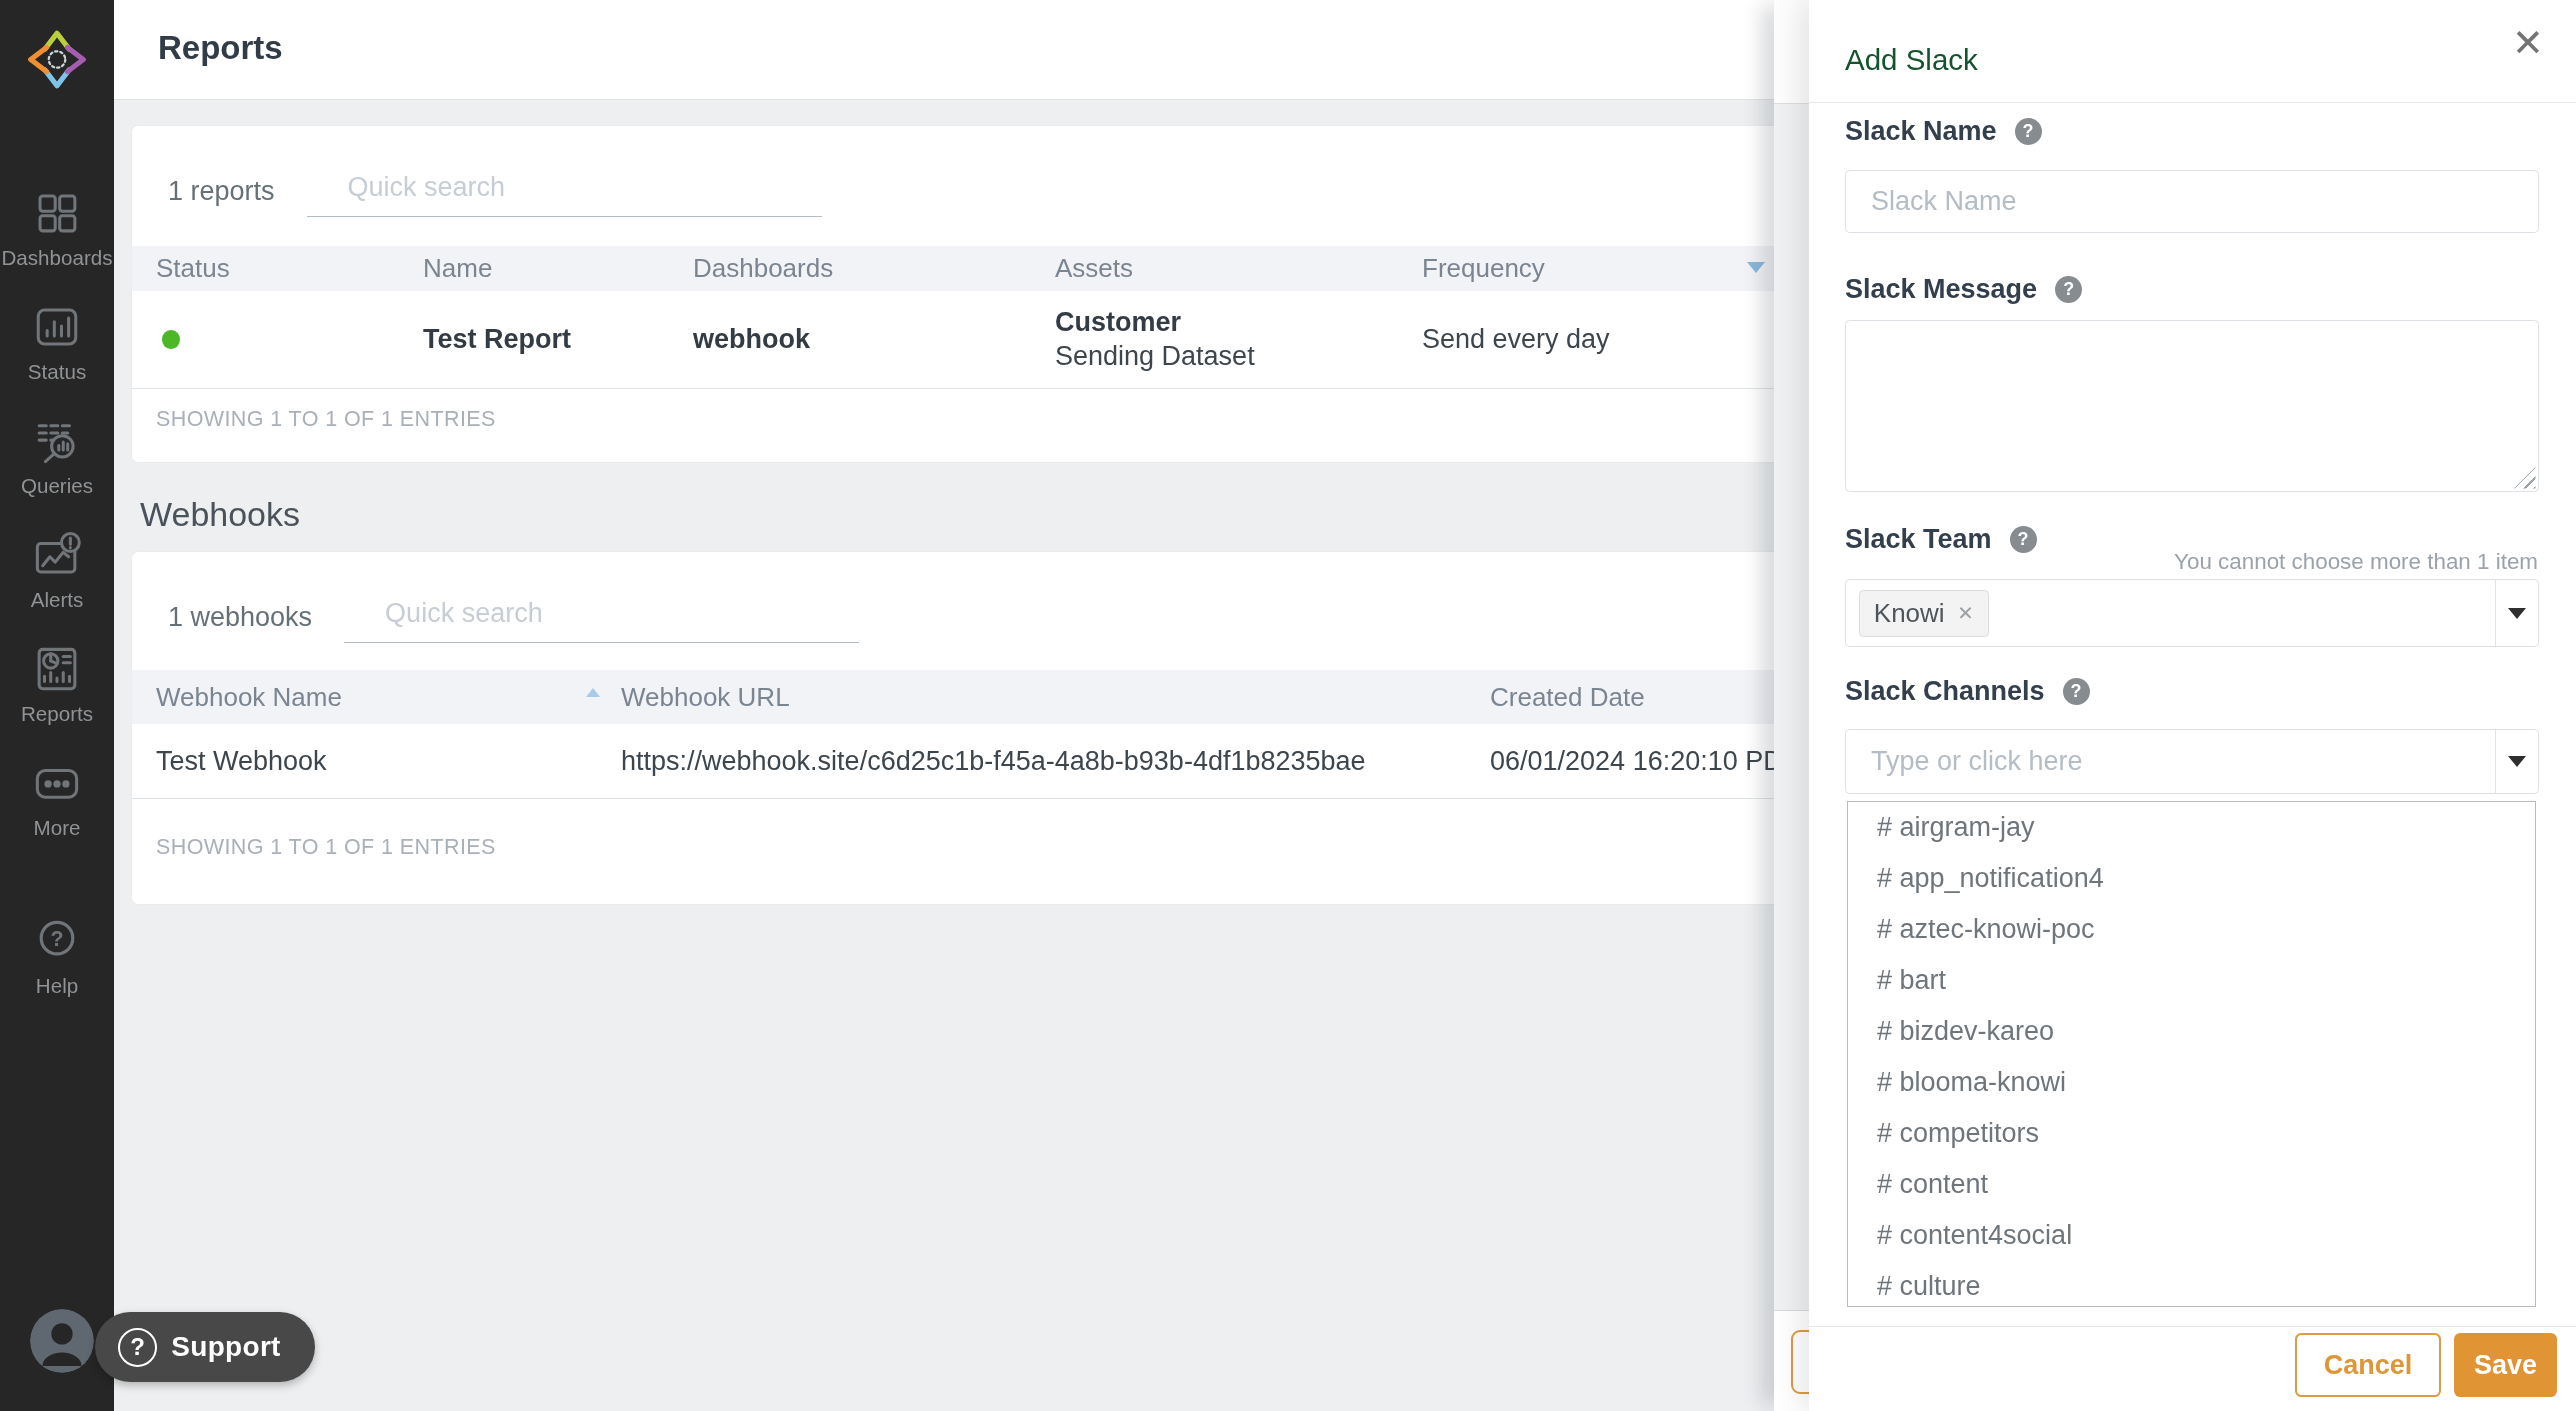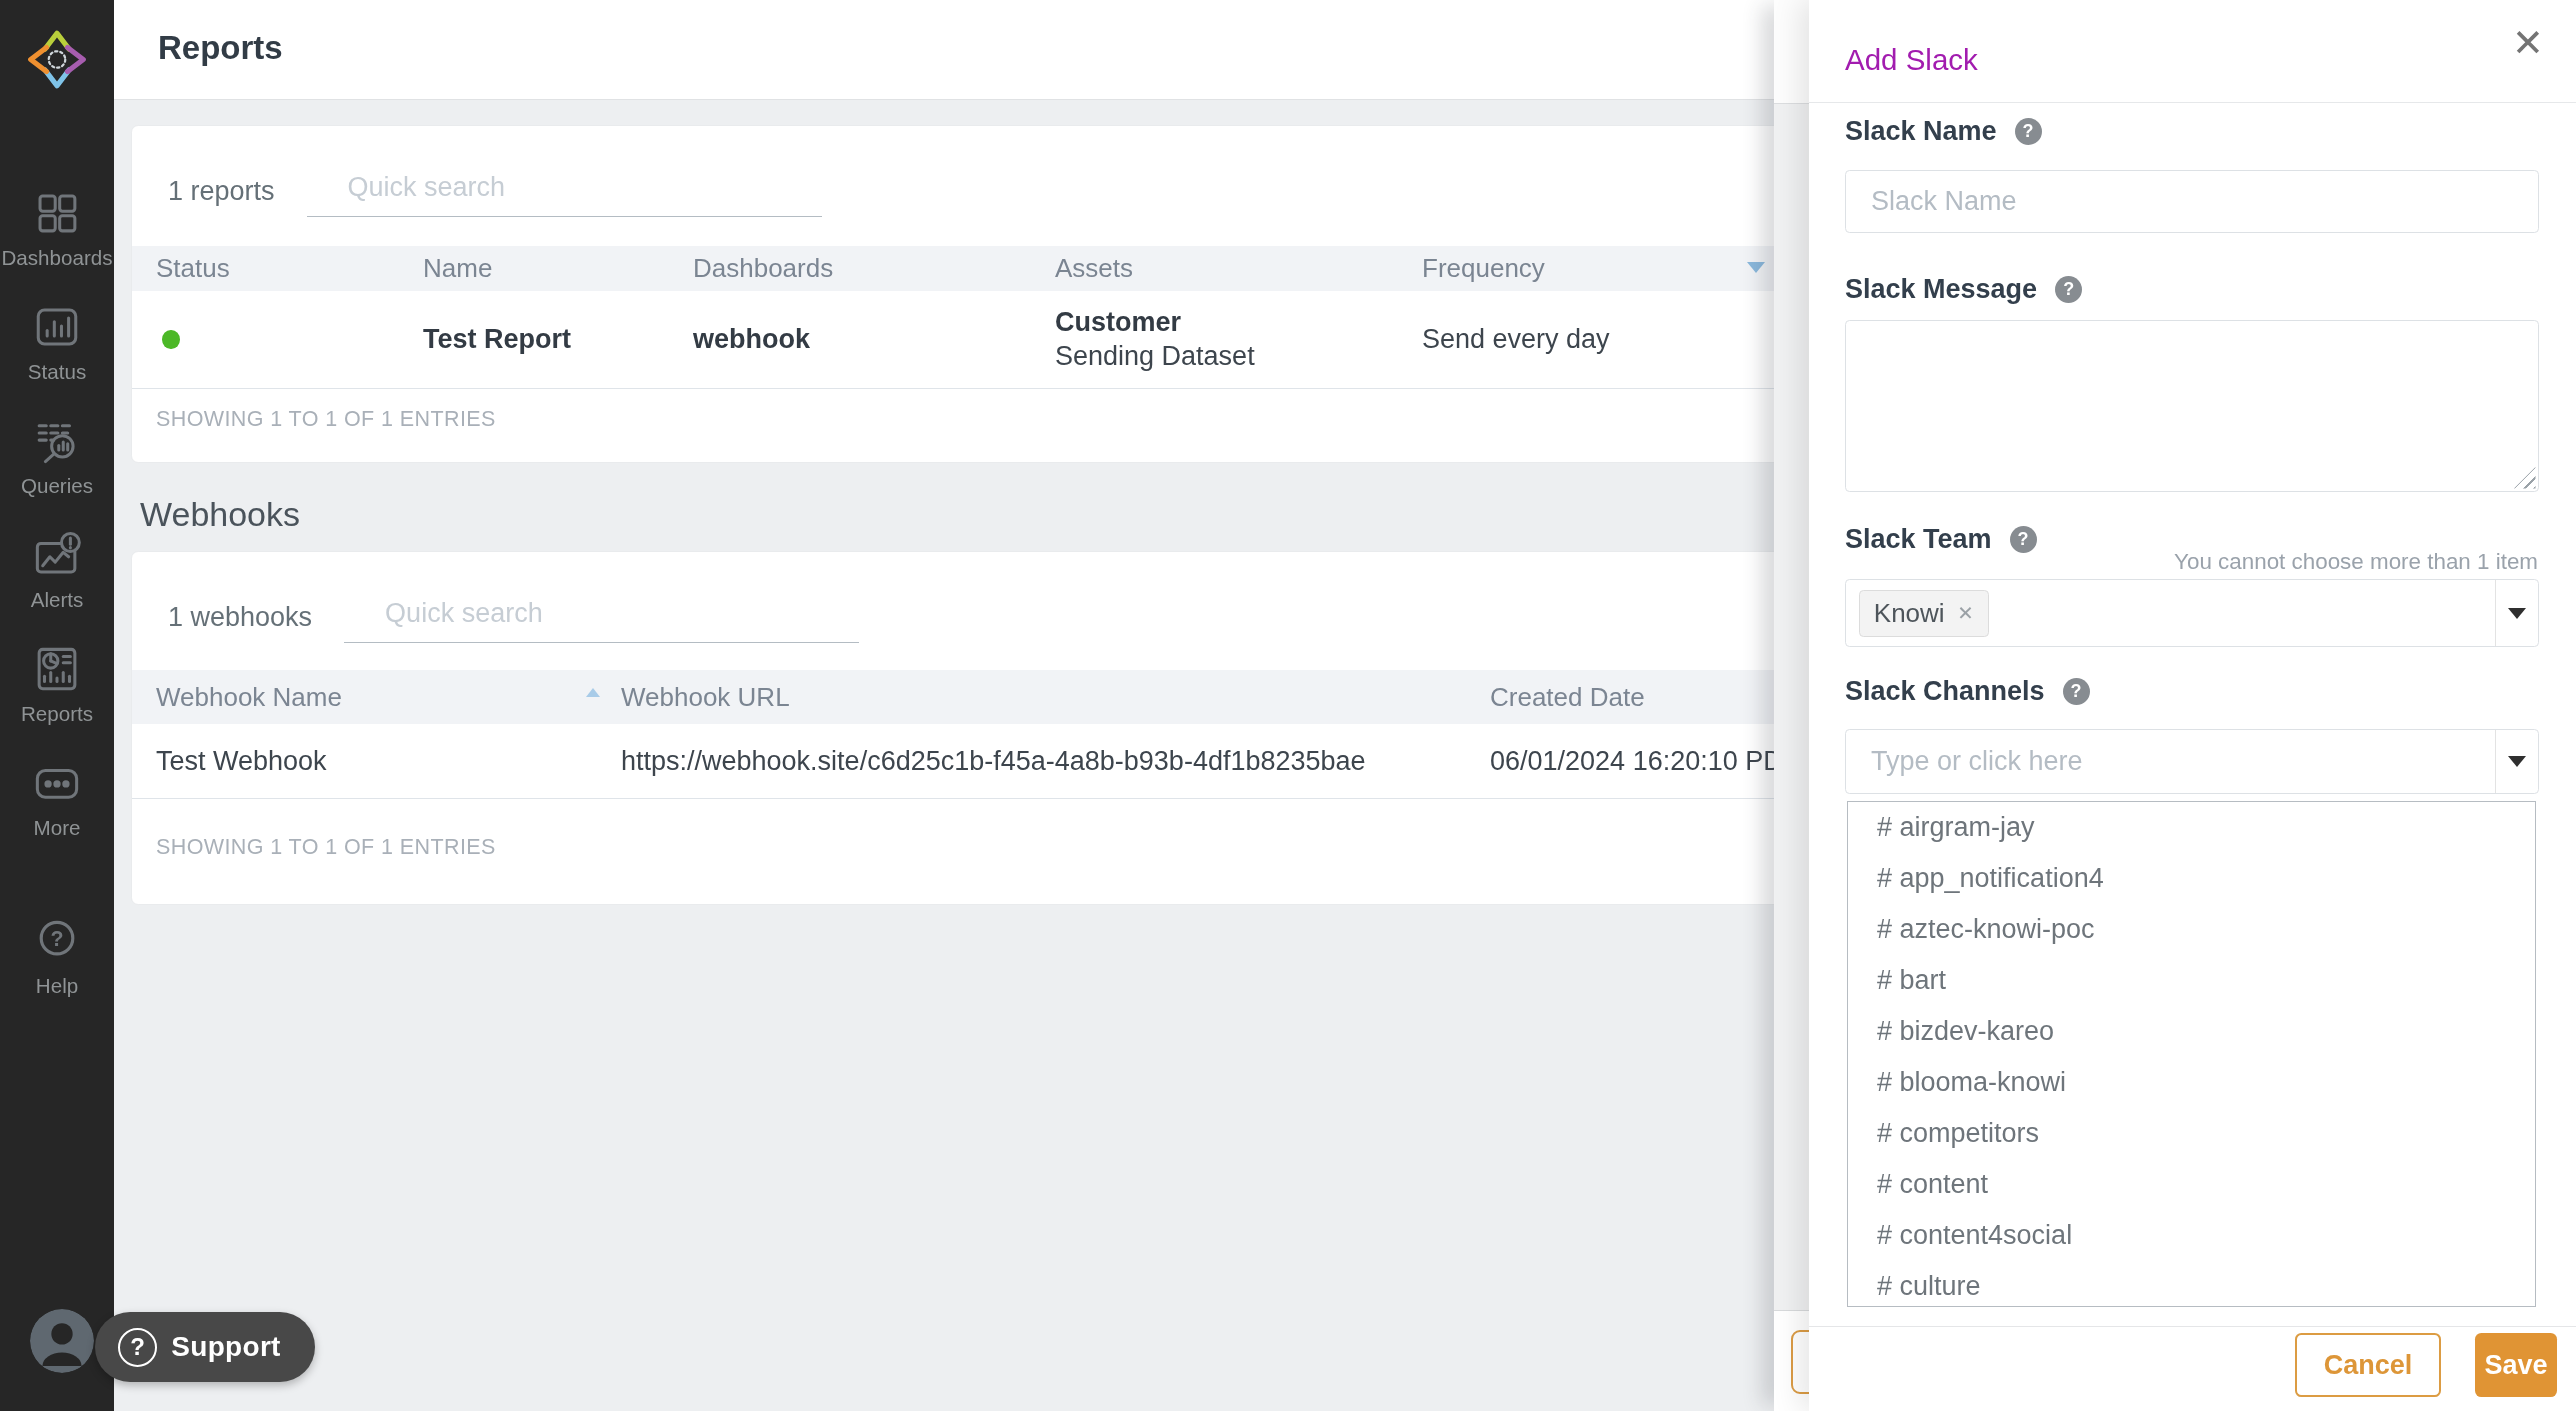--- a/index.html
+++ b/index.html
@@ -57,21 +57,21 @@
   .modal-strip { position:absolute; left:1774px; top:0; width:36px; height:1411px; z-index:20; background:#f0f1f2;
     box-shadow:-16px 0 21.5px -5.4px rgba(40,45,55,0.20); }
   .strip-top { position:absolute; top:0; left:0; width:100%; height:104px; background:#fdfdfd; border-bottom:1.8px solid #dcdee0; }
   .strip-footline { position:absolute; top:1310px; left:0; width:100%; height:101px; background:#fff; border-top:0.9px solid #d8dadc; }
   .strip-btn-fragment { position:absolute; left:17px; top:1330px; width:41px; height:64px; background:#fff;
     border:2.7px solid #db9c45; border-radius:9px; }
   
   .panel { position:absolute; left:1809px; top:0; width:767px; height:1411px; background:#fff; z-index:30;
     box-shadow:-9px 0 27px rgba(0,0,0,0.10); }
   .panel-header { position:absolute; top:0; left:0; width:100%; height:103px; border-bottom:0.9px solid #e6e8ea; }
-  .panel-title { position:absolute; left:36px; top:43px; font-size:29.5px; color:#a21caf; }
+  .panel-title { position:absolute; left:36px; top:43px; font-size:29.5px; color:#14532d; }
   .panel-close { position:absolute; right:23px; top:18px; font-size:38px; color:#747474; cursor:pointer;
     width:50px; height:50px; display:flex; align-items:center; justify-content:center; }
   .fld-label { position:absolute; left:36px; font-size:27px; font-weight:700; color:#333f4c; display:flex; align-items:center; }
   .q-badge { width:27px; height:27px; margin-left:18px; border-radius:50%; background:#878c91; color:#fff;
     font-size:18px; font-weight:700; display:flex; align-items:center; justify-content:center; cursor:pointer; }
   .txt-input { position:absolute; left:36px; width:694px; border:0.9px solid #dde1e5; border-radius:4.5px;
     font-size:27px; color:#444; padding-left:25px; outline:none; background:#fff;
     font-family:"Liberation Sans","DejaVu Sans",sans-serif; }
   .txt-input::placeholder { color:#b4bcc4; }
   .panel textarea { position:absolute; left:36px; top:320px; width:694px; height:172px; border:0.9px solid #dde1e5;
@@ -91,21 +91,21 @@
     border-radius:4.5px; display:flex; align-items:center; padding:0 14.3px; font-size:26px; color:#4e555b; }
   .chip-x { margin-left:12.5px; color:#9ba1a6; font-size:19.7px; cursor:pointer; }
   .combo-ph { position:absolute; left:25px; top:0; bottom:0; display:flex; align-items:center; font-size:27px; color:#b4bcc4; }
   .dropdown { position:absolute; left:38px; top:801px; width:689px; height:506px; background:#fff;
     border:0.9px solid #b6bcc2; overflow:hidden; z-index:5; }
   .dd-item { height:51px; display:flex; align-items:center; padding-left:29px; font-size:27px; color:#6e757b; cursor:pointer; }
   .panel-footer { position:absolute; bottom:0; left:0; width:100%; height:85px; background:#fff; border-top:0.9px solid #e5e6e8; }
   .btn-cancel { position:absolute; right:135px; top:6.3px; width:146px; height:64px; background:#fff;
     border:2.7px solid #dc9c43; border-radius:6.3px; color:#dd9638; font-size:27px; font-weight:700; cursor:pointer;
     font-family:"Liberation Sans","DejaVu Sans",sans-serif; }
-  .btn-save { position:absolute; right:19px; top:6.3px; width:82px; height:64px; background:#e09434;
+  .btn-save { position:absolute; right:19px; top:6.3px; width:103px; height:64px; background:#e09434;
     border:none; border-radius:6.3px; color:#fff; font-size:27px; font-weight:700; cursor:pointer;
     font-family:"Liberation Sans","DejaVu Sans",sans-serif; }
 </style>
 </head>
 <body>
 
 <div class="sidebar">
   <div class="logo">
     <svg width="75" height="75" viewBox="0 0 100 100" fill="none" stroke-linecap="round" stroke-linejoin="round">
       <polyline points="34,36 50,15 66,36" stroke="#b9cf3b" stroke-width="7" fill="none"></polyline>

